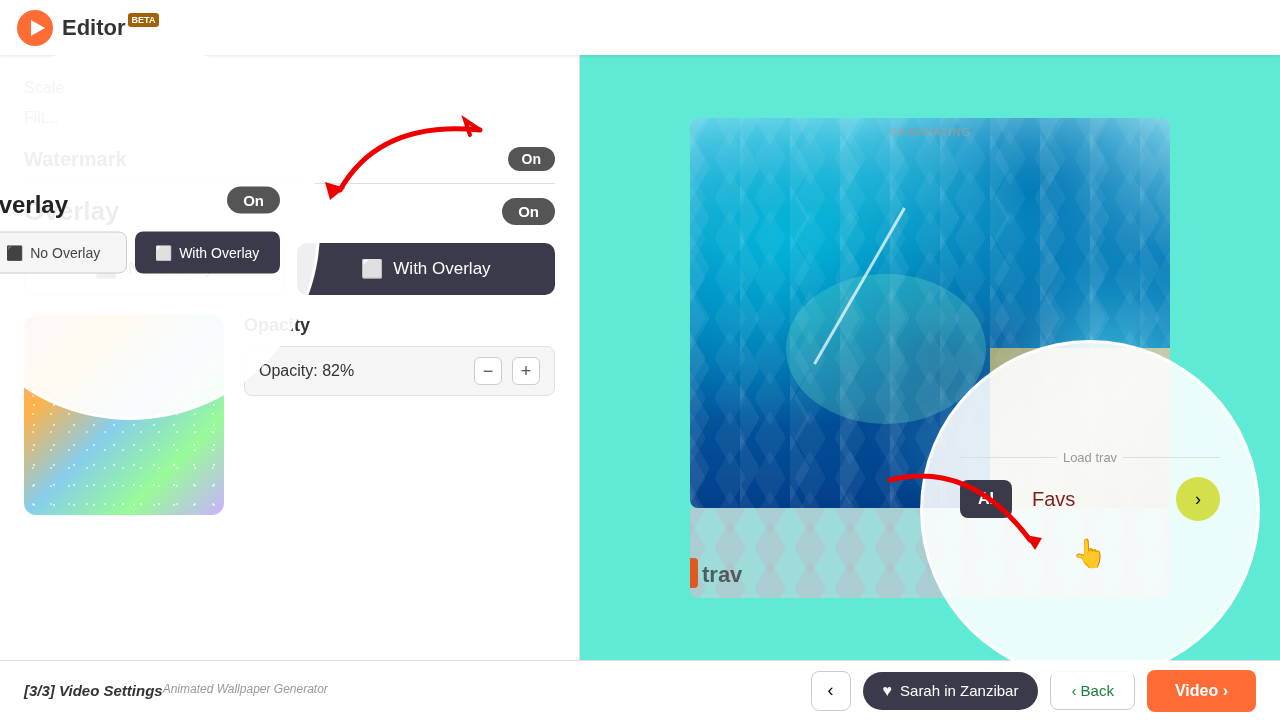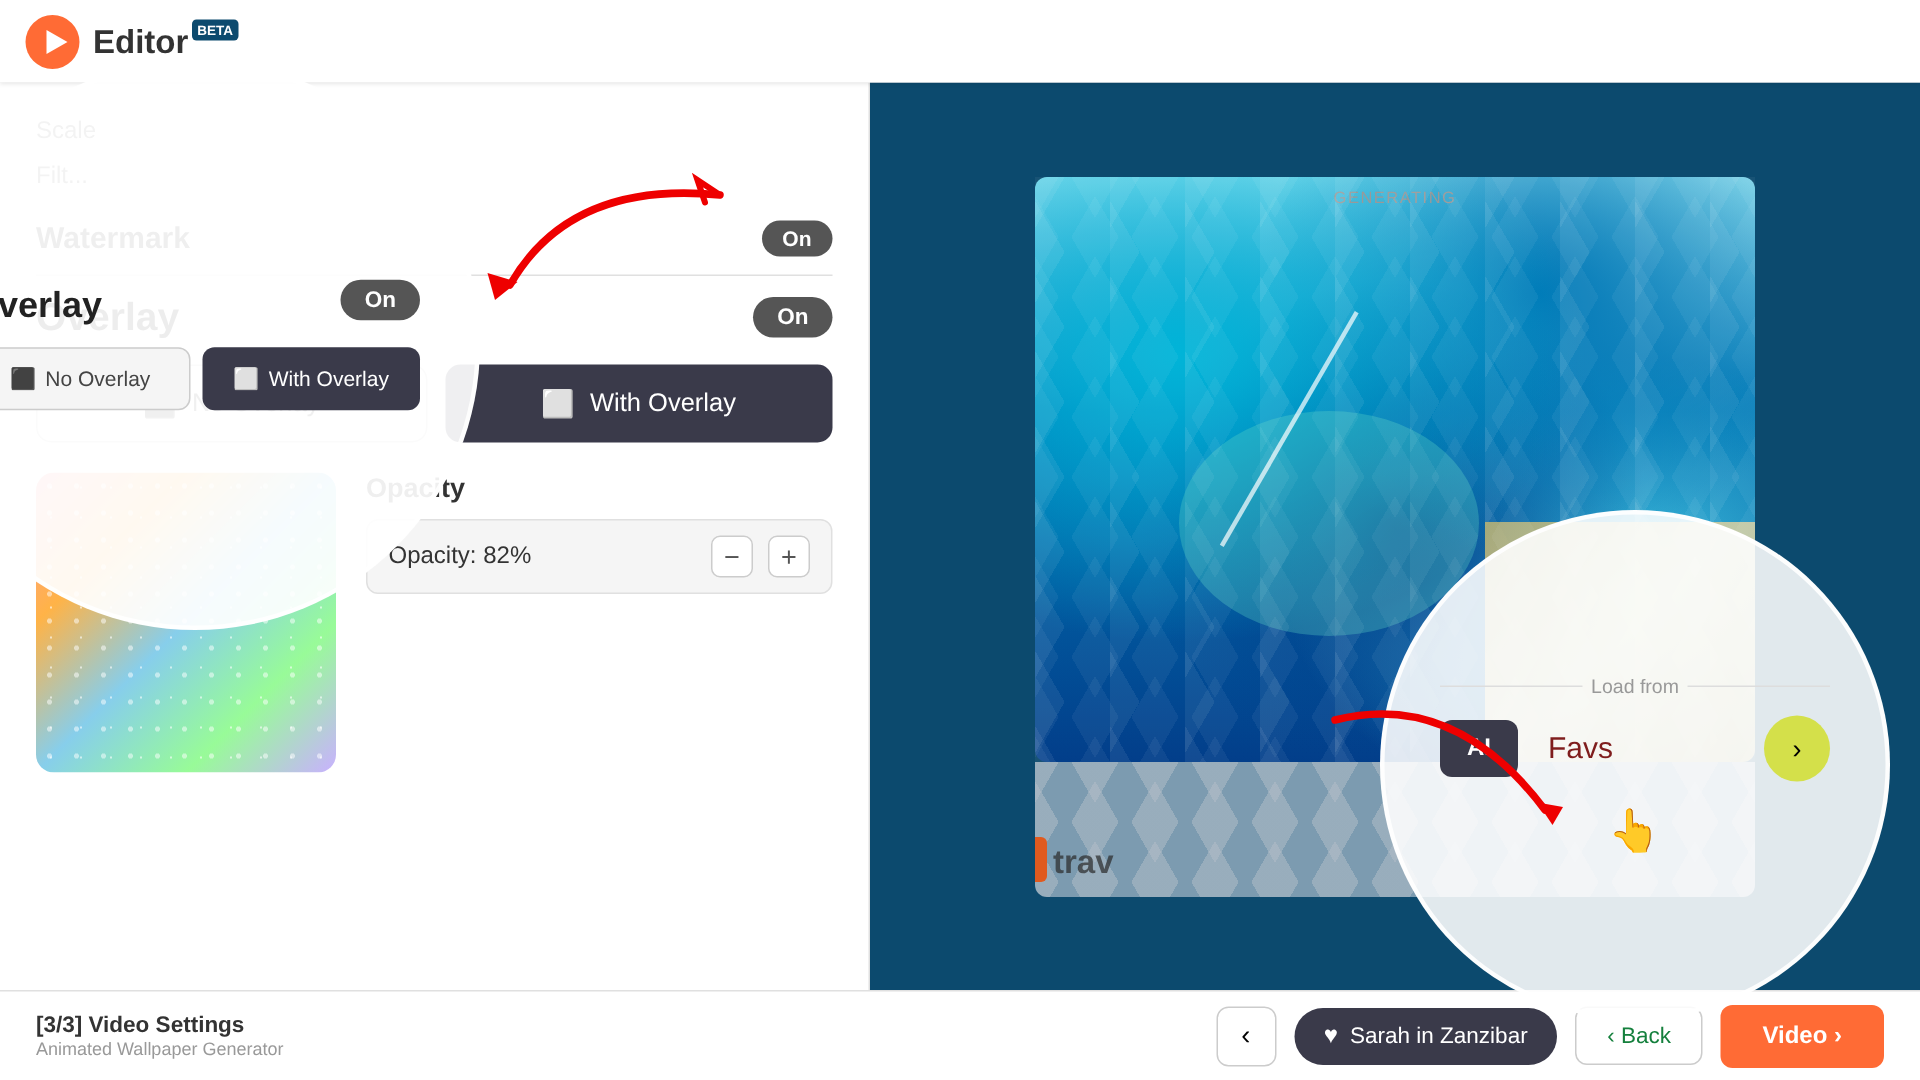--- a/index.html
+++ b/index.html
@@ -46,21 +46,21 @@
     }
 
     .logo-text {
       font-size: 22px;
       font-weight: 700;
       color: #333;
     }
 
     .beta-badge {
       font-size: 9px;
-      background: #0c4a6e;
+      background: #a16207;
       color: white;
       padding: 2px 4px;
       border-radius: 3px;
       font-weight: 600;
       margin-left: 2px;
       vertical-align: top;
     }
 
     
     .left-panel {
@@ -267,21 +267,21 @@
       color: #555;
     }
 
     
     .main-content {
       position: absolute;
       top: 55px;
       left: 580px;
       right: 0;
       bottom: 60px;
-      background: #0c4a6e;
+      background: #5eead4;
       display: flex;
       align-items: center;
       justify-content: center;
       overflow: hidden;
     }
 
     
     .ocean-image {
       width: 100%;
       height: 100%;
@@ -360,21 +360,21 @@
       background: #fff;
       border-top: 1px solid #e0e0e0;
       display: flex;
       align-items: center;
       justify-content: space-between;
       padding: 0 24px;
     }
 
     .step-info {
       display: flex;
-      flex-direction: column;
+      font-style: italic;
     }
 
     .step-title {
       font-size: 15px;
       font-weight: 600;
       color: #333;
     }
 
     .step-subtitle {
       font-size: 12px;
@@ -703,21 +703,21 @@
   <polygon points="50,90 45,72 65,78" fill="#e00"></polygon>
 
   <path d="M 200 20 L 185 10 L 190 25" stroke="#e00" stroke-width="4" fill="none" stroke-linecap="round"></path>
 </svg>
 
 <div style="position: absolute; width: 340px; height: 340px; border-radius: 50%;
   border: 3px solid rgba(255,255,255,0.9); background: rgba(255,255,255,0.88);
   bottom: 40px; right: 20px; z-index: 20; overflow: hidden;">
   <div class="circle-right-content">
     <div class="circle-load-header">
-      <span>Load from</span>
+      <span>Load trav</span>
     </div>
     <div class="circle-buttons-row">
       <button class="btn-ai">AI</button>
       <button class="btn-favs">Favs</button>
       <button class="btn-next-yellow">
         <span>›</span>
       </button>
     </div>
 
     <div style="font-size: 28px; margin-top: 4px;">👆</div>

